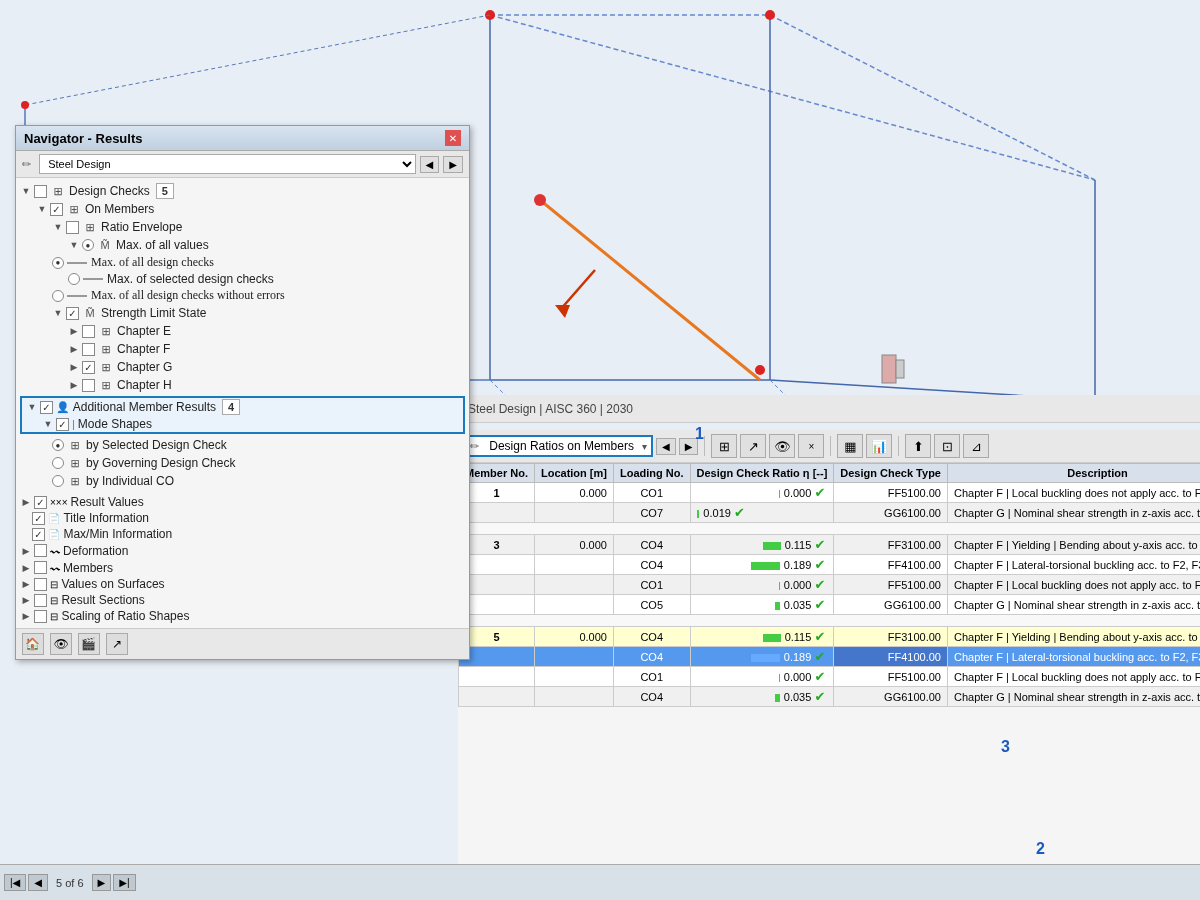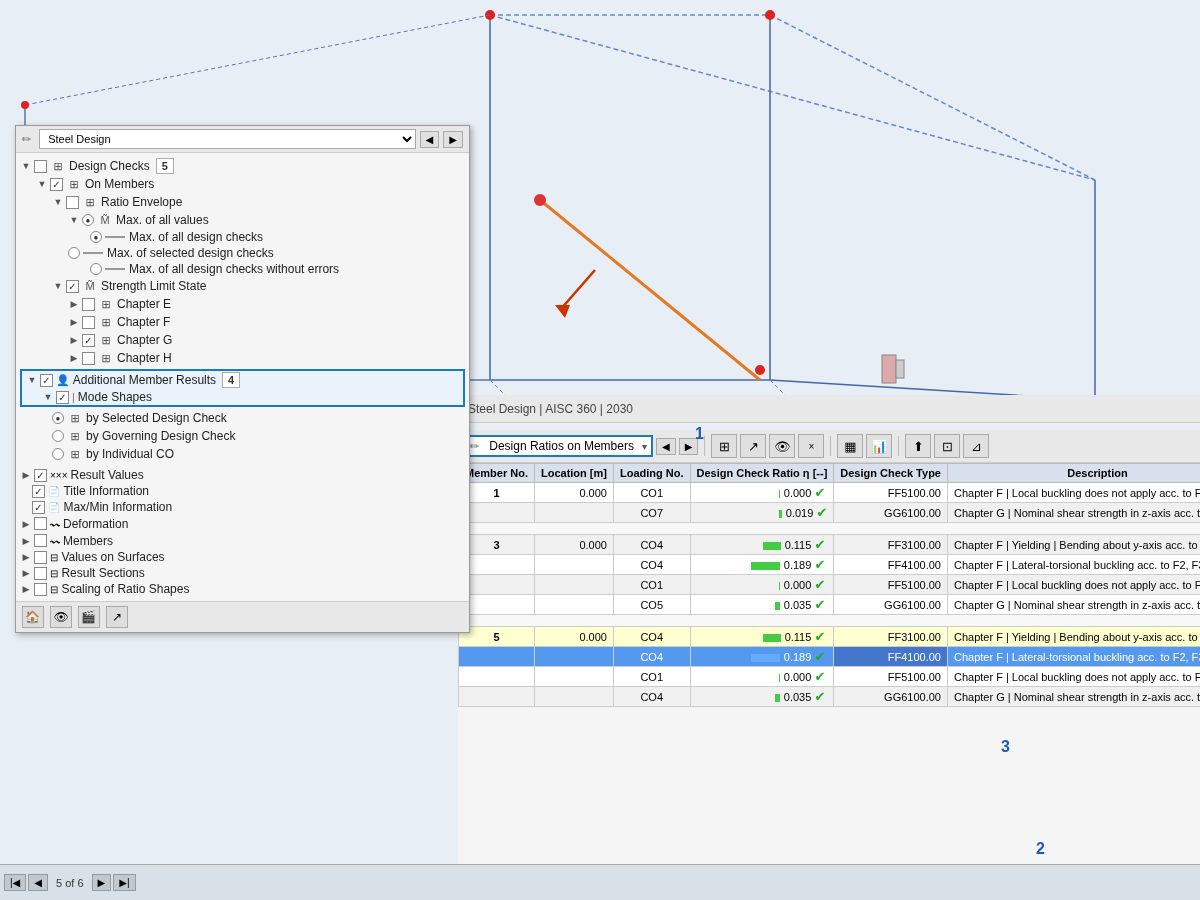--- a/index.html
+++ b/index.html
@@ -76,21 +76,21 @@
       align-items: center;
       padding: 1px 4px;
       cursor: pointer;
       white-space: nowrap;
     }
 
     .indent-0 { padding-left: 4px; }
     .indent-1 { padding-left: 20px; }
     .indent-2 { padding-left: 36px; }
     .indent-3 { padding-left: 52px; }
-    .indent-4 { padding-left: 74px; }
+    .indent-4 { padding-left: 36px; font-family: Liberation Serif, serif; }
 
     .tree-checkbox {
       width: 13px; height: 13px;
       border: 1px solid #888;
       background: white;
       display: inline-flex; align-items: center; justify-content: center;
       margin-right: 3px;
       font-size: 9px;
       flex-shrink: 0;
     }
@@ -367,20 +367,24 @@
 
     <line x1="490" y1="15" x2="25" y2="105" stroke="#5577bb" stroke-width="1" stroke-dasharray="4,3"></line>
     <line x1="490" y1="380" x2="25" y2="380" stroke="#5577bb" stroke-width="1.5"></line>
     <line x1="25" y1="105" x2="25" y2="380" stroke="#5577bb" stroke-width="1.5"></line>
 
     <circle cx="25" cy="105" r="4" fill="#dd2222"></circle>
   </svg>
 </div>
 
 <div class="navigator">
+  <div class="navigator-title">
+    <span>Navigator - Results</span>
+    <button class="close-btn">✕</button>
+  </div>
   <div class="nav-toolbar">
     <span style="font-size:11px; margin-right:4px; color:#555;">✏</span>
     <select class="nav-dropdown">
       <option>Steel Design</option>
     </select>
     <button class="nav-arrow-btn">◀</button>
     <button class="nav-arrow-btn">▶</button>
   </div>
   <div class="tree">
 
@@ -617,21 +621,21 @@
       <td class="ratio-bar-cell" style="text-align:right; padding-right:8px;">
         <span style="display:inline-block; width:1px; height:8px; background:#44cc44; margin-right:4px; vertical-align:middle;"></span>0.000 <span class="check-green">✔</span>
       </td>
       <td style="text-align:right; ">FF5100.00</td>
       <td>Chapter F | Local buckling does not apply acc. to F2</td>
     </tr>
           <tr>
       <td style="text-align:center; font-weight:normal;"></td>
       <td style="text-align:right;"></td>
       <td style="text-align:center;">CO7</td>
-      <td class="ratio-bar-cell" style="text-align:right; ">
+      <td class="ratio-bar-cell" style="">
         <span style="display:inline-block; width:2.85px; height:8px; background:#44cc44; margin-right:4px; vertical-align:middle;"></span>0.019 <span class="check-green">✔</span>
       </td>
       <td style="text-align:right; ">GG6100.00</td>
       <td>Chapter G | Nominal shear strength in z-axis acc. to G2</td>
     </tr>
           <tr style="height: 12px;">
             <td colspan="6" style="border:1px solid #ccc; background:#f8f8f8; height:10px;"></td>
           </tr>
           <tr>
       <td style="text-align:center; font-weight:bold;">3</td>

